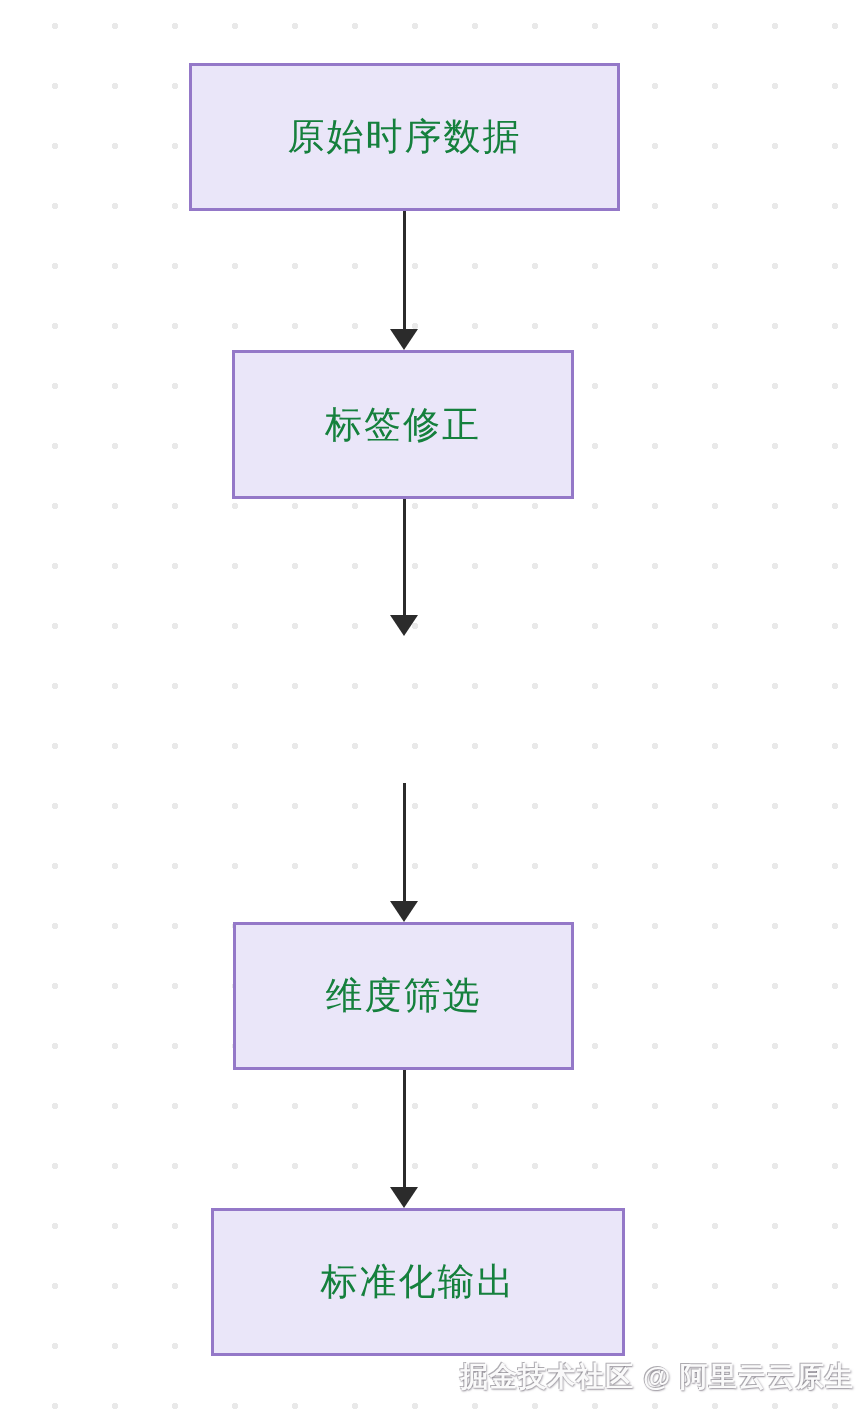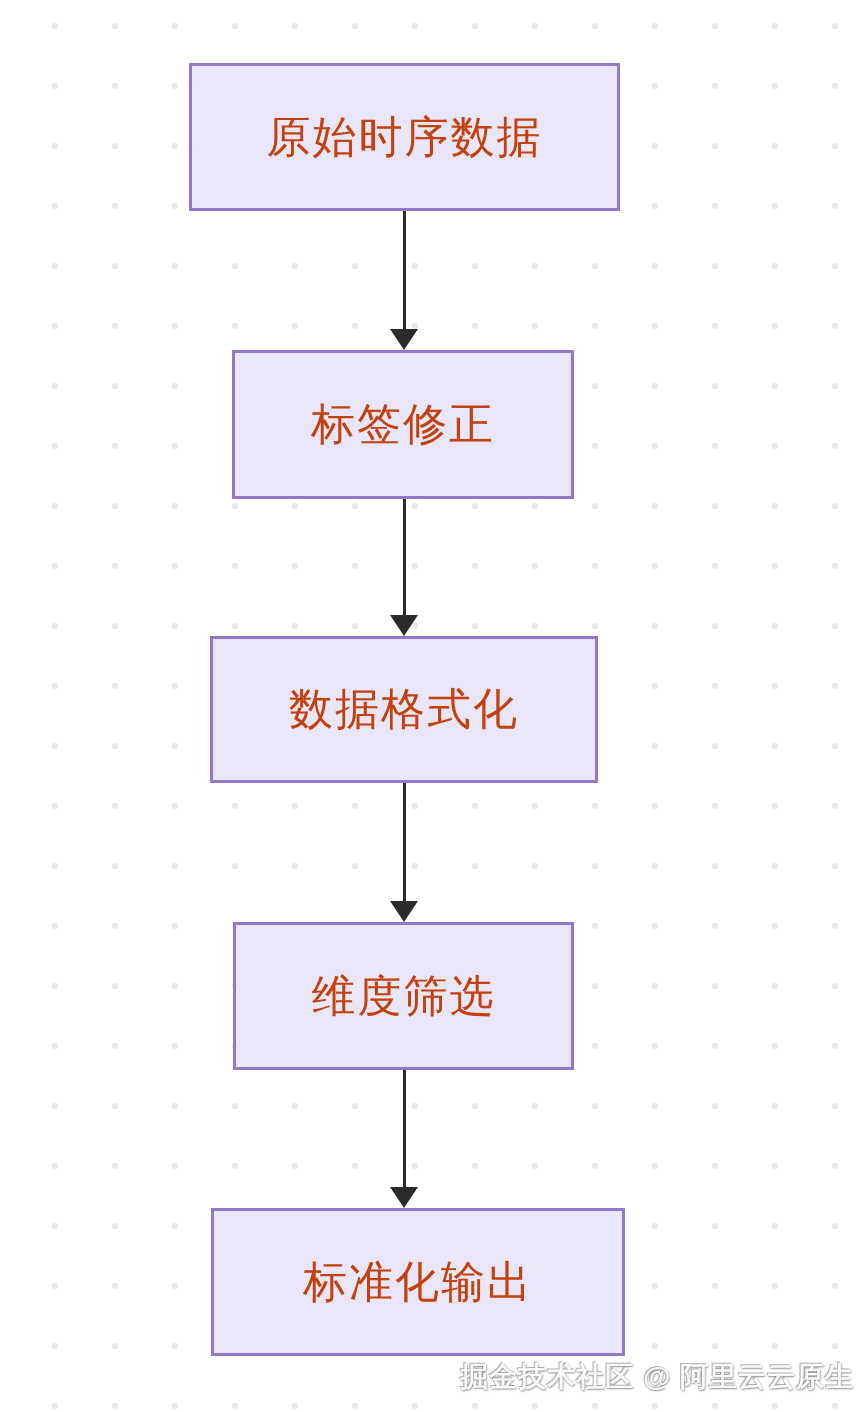--- a/index.html
+++ b/index.html
@@ -21,22 +21,22 @@
     background-position: 52px 23px;
   }
 
   .flow-node {
     position: absolute;
     background: #EAE6F9;
     border: 3px solid #9478C8;
     display: flex;
     align-items: center;
     justify-content: center;
-    color: #c2410c;
-    font-size: 44px;
+    color: #15803d;
+    font-size: 37px;
     letter-spacing: 2px;
     text-align: center;
   }
 
   .arrow {
     position: absolute;
     width: 30px;
     display: flex;
     flex-direction: column;
     align-items: center;
@@ -99,23 +99,20 @@
 
   <div class="flow-node" id="node-1">
     <span>标签修正</span>
   </div>
 
   <div class="arrow" id="arrow-1">
     <div class="shaft"></div>
     <div class="head"></div>
   </div>
 
-  <div class="flow-node" id="node-2">
-    <span>数据格式化</span>
-  </div>
 
   <div class="arrow" id="arrow-2">
     <div class="shaft"></div>
     <div class="head"></div>
   </div>
 
   <div class="flow-node" id="node-3">
     <span>维度筛选</span>
   </div>
 

